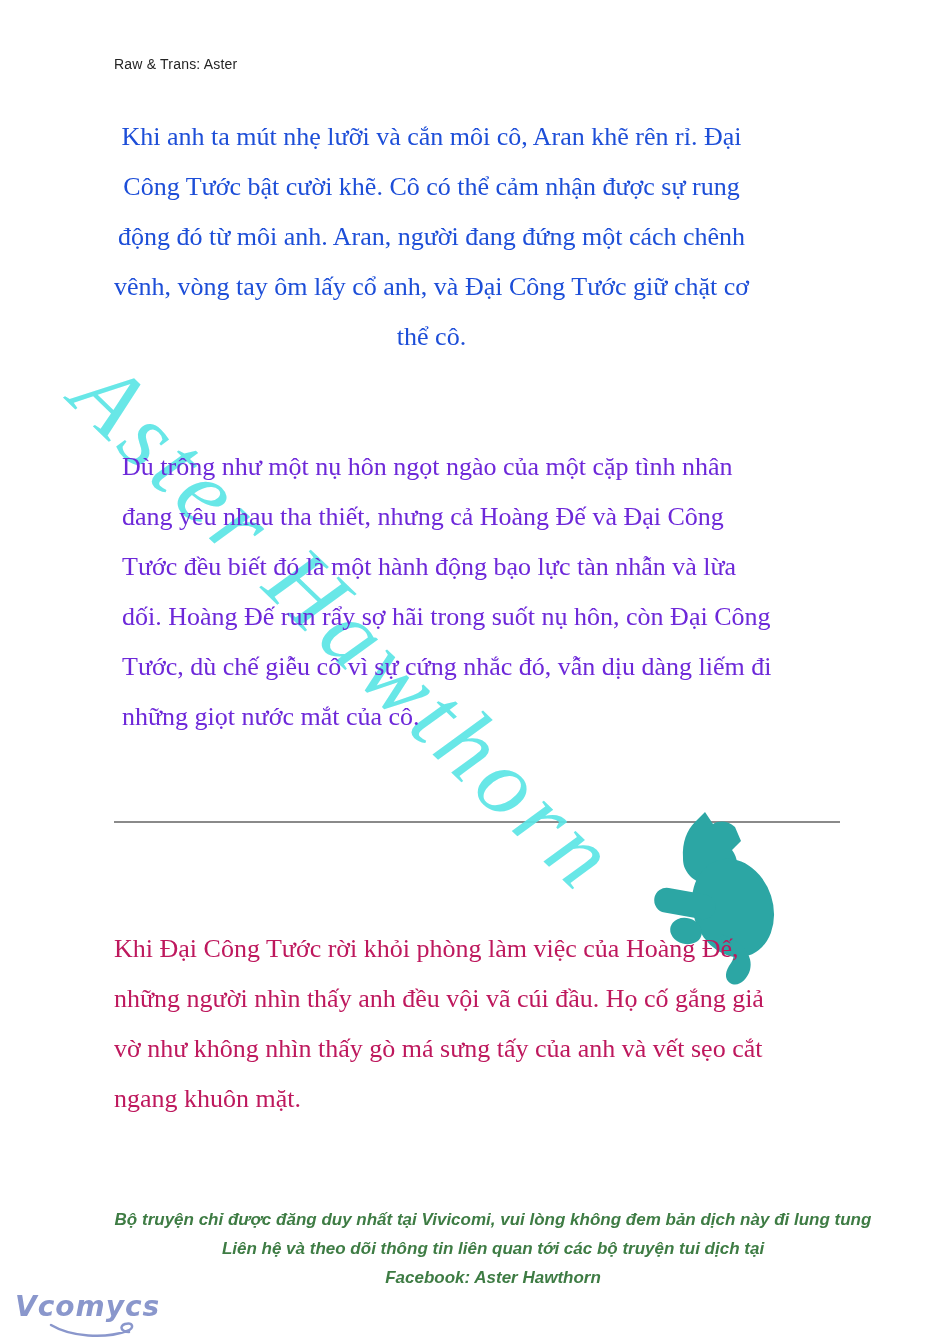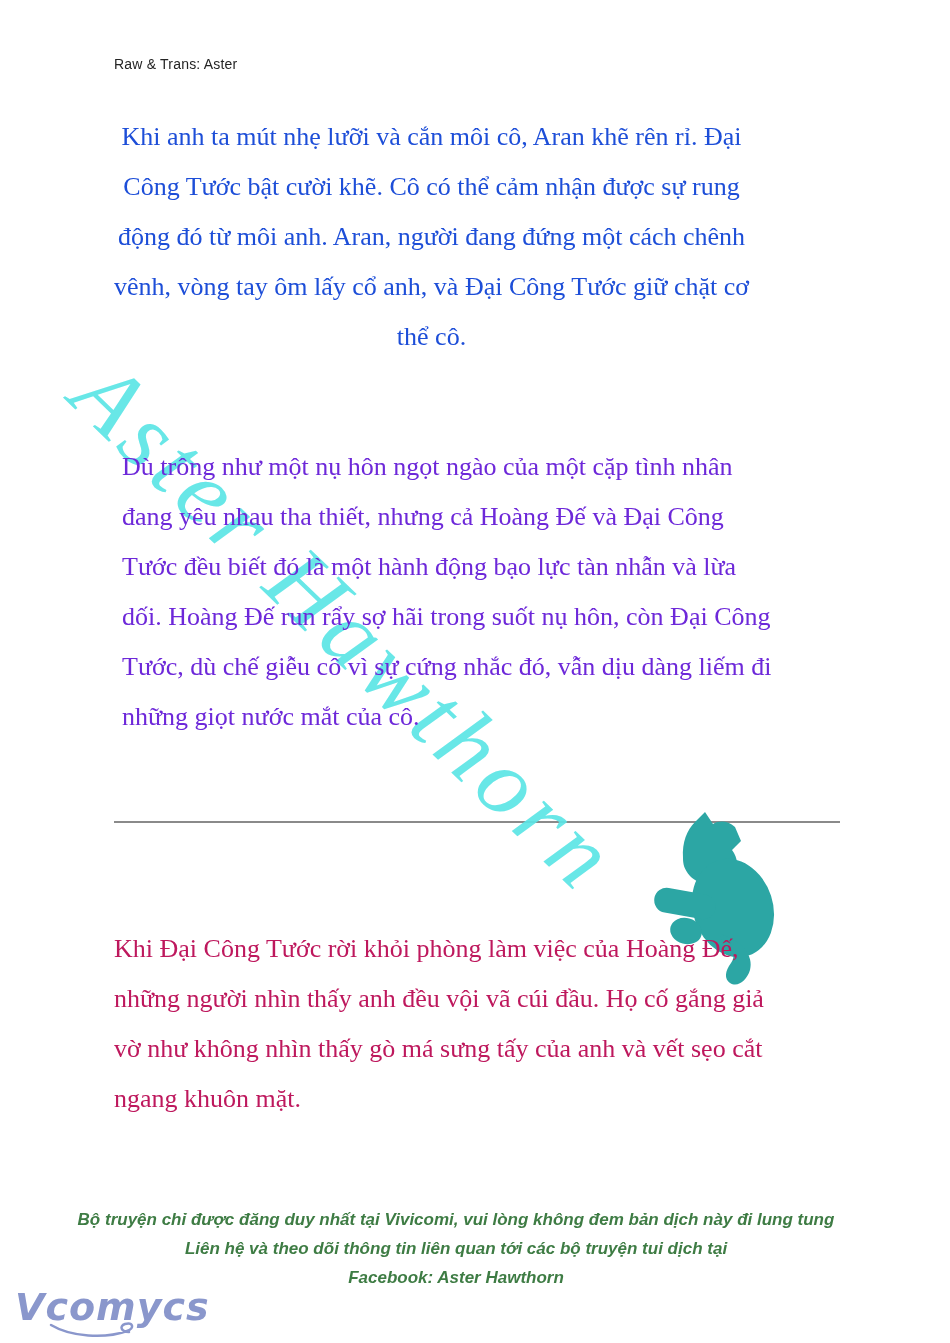--- a/index.html
+++ b/index.html
@@ -69,32 +69,33 @@
     top: 1205px;
     width: 912px;
     text-align: center;
     font-family: "Liberation Sans", sans-serif;
     font-weight: bold;
     font-style: italic;
     font-size: 17px;
     line-height: 29px;
     white-space: pre-line;
     z-index: 3;
+    padding-left: 37px;
   }
   .logo {
     position: absolute;
     left: 15px;
     top: 1291px;
     z-index: 3;
   }
   .logo-text {
     font-family: "DejaVu Sans", sans-serif;
     font-weight: bold;
     font-style: italic;
-    font-size: 38px;
+    font-size: 28px;
     line-height: 32px;
     letter-spacing: 1px;
     display: block;
   }
   .logo-swirl {
     position: absolute;
     left: 28px;
     top: 28px;
     width: 110px;
     height: 24px;

